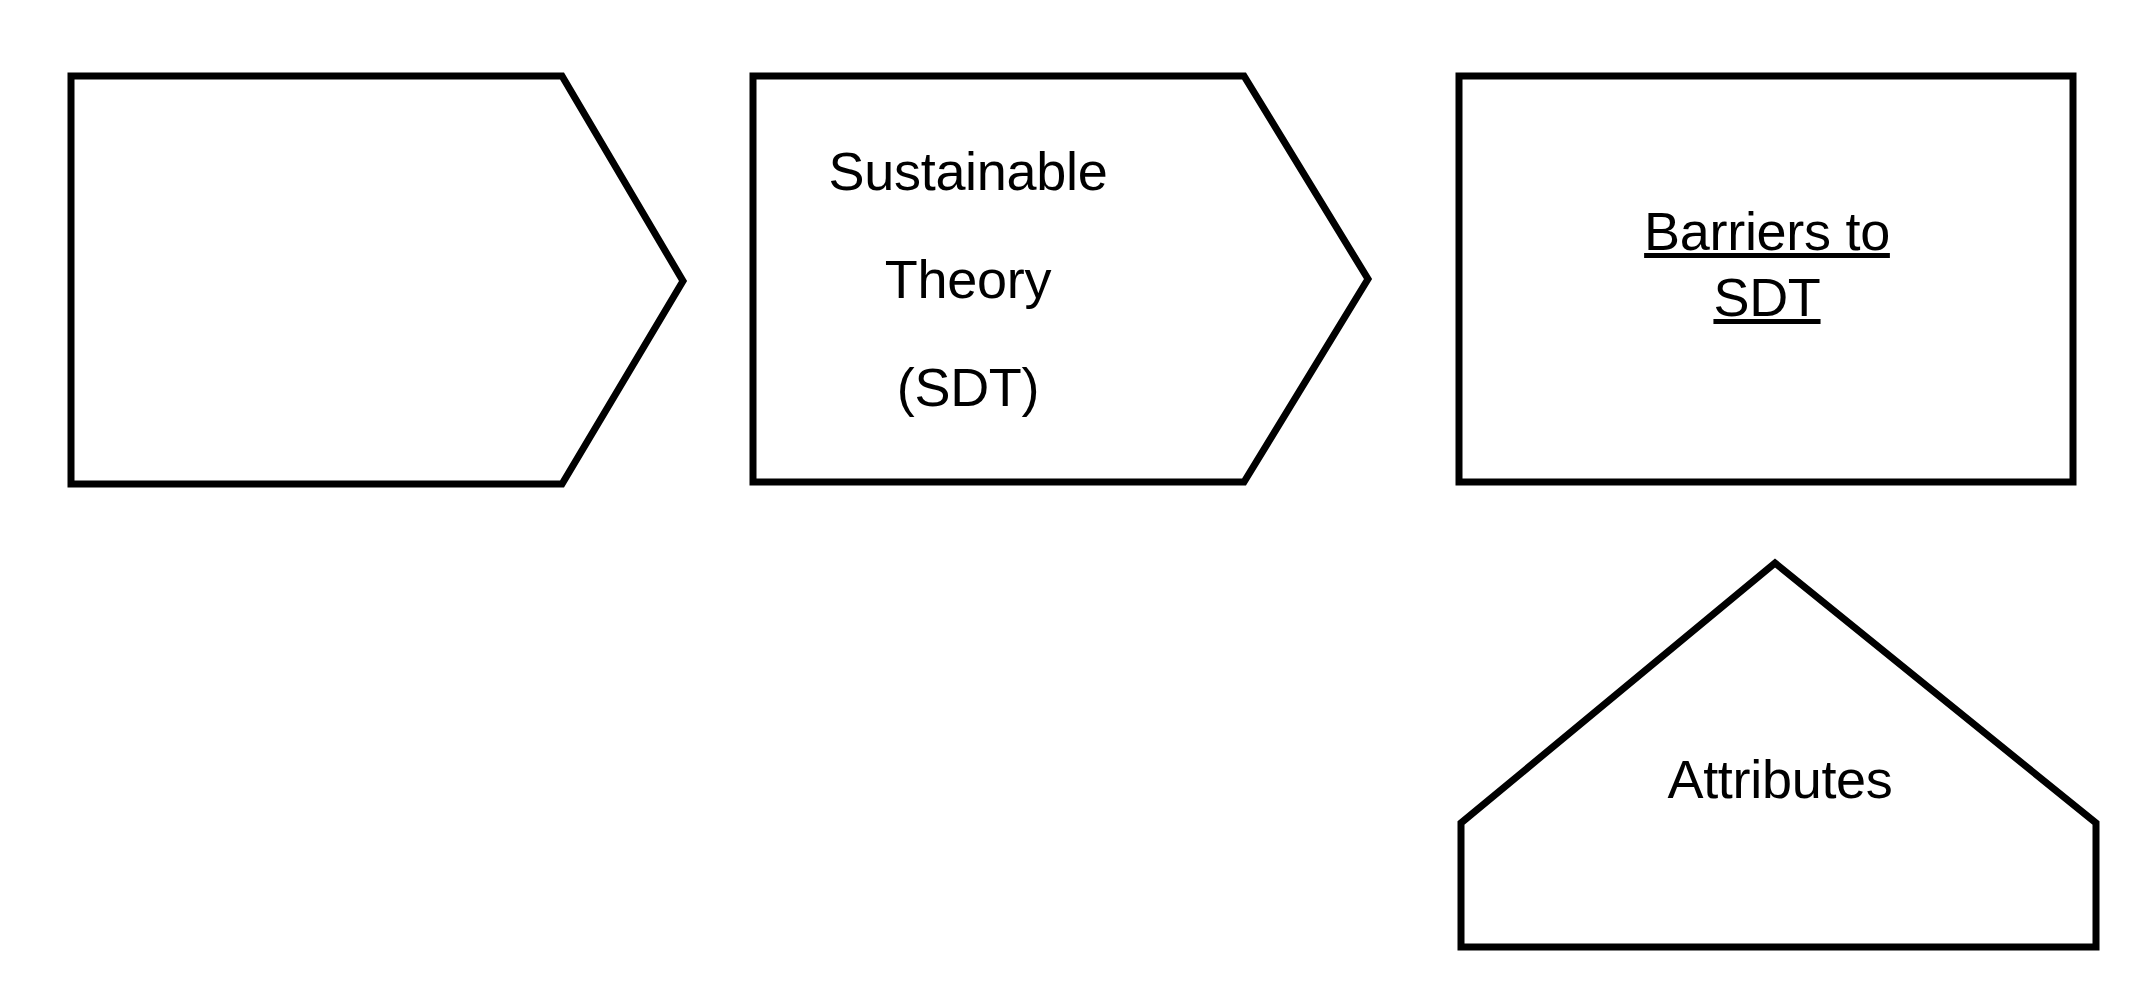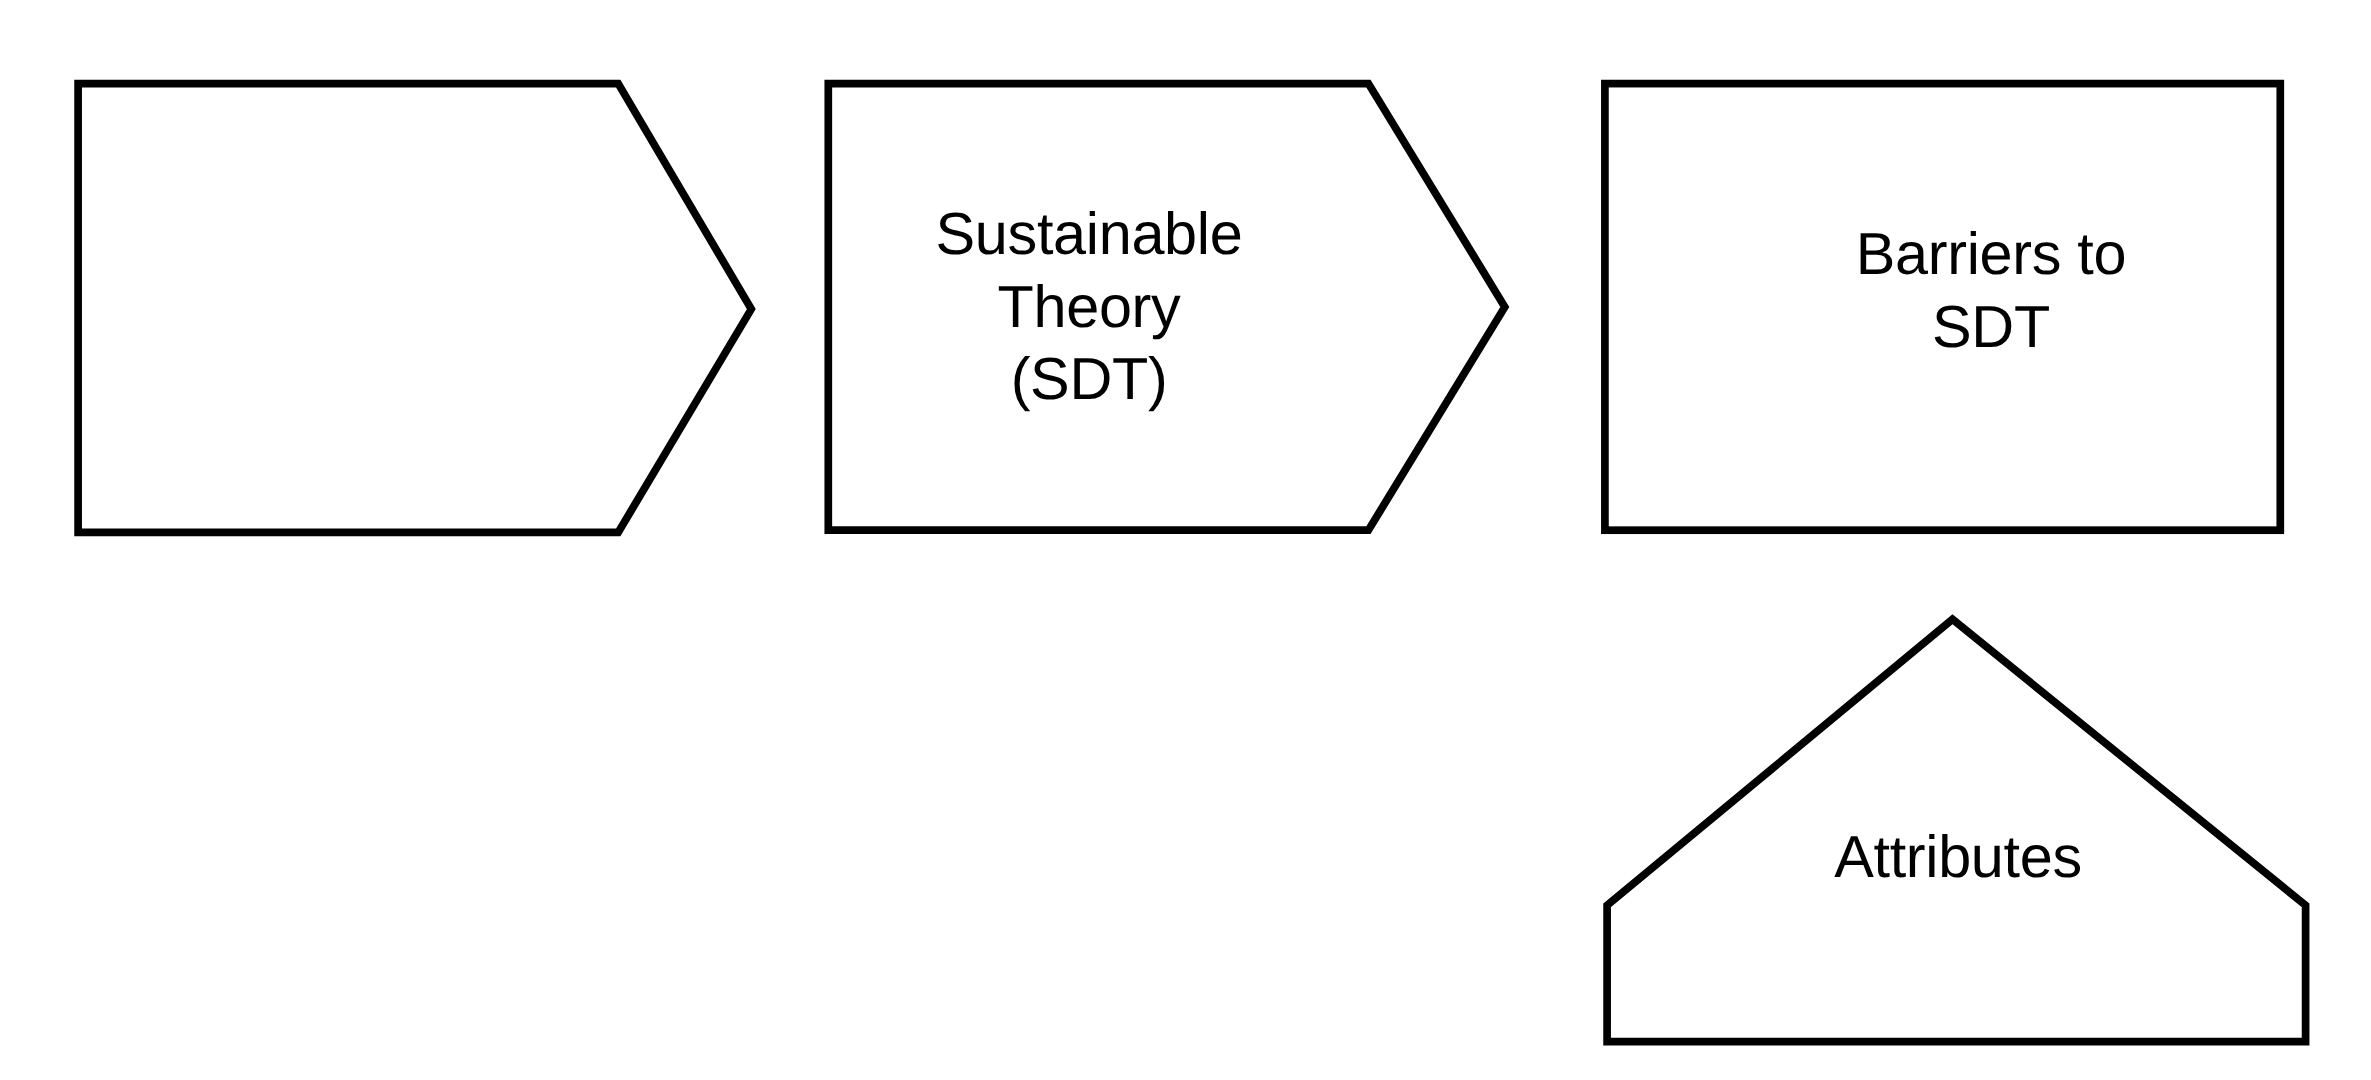--- a/index.html
+++ b/index.html
@@ -54,31 +54,33 @@
   }
   
   #label-resource-based-theory {
     left: 80px;
     top: 135px;
     width: 480px;
     height: 290px;
   }
   
   #label-sdt {
-    left: 745px;
+    left: 723px;
     top: 90px;
     width: 490px;
     height: 380px;
+    gap: 42px;
   }
   
   #label-barriers-to-sdt {
-    left: 1503px;
+    left: 1460px;
     top: 120px;
     width: 614px;
     height: 290px;
+    text-decoration: underline;
   }
   
   #label-company-attributes {
     left: 1470px;
     top: 700px;
     width: 620px;
     height: 160px;
   }
 </style>
 </head>

